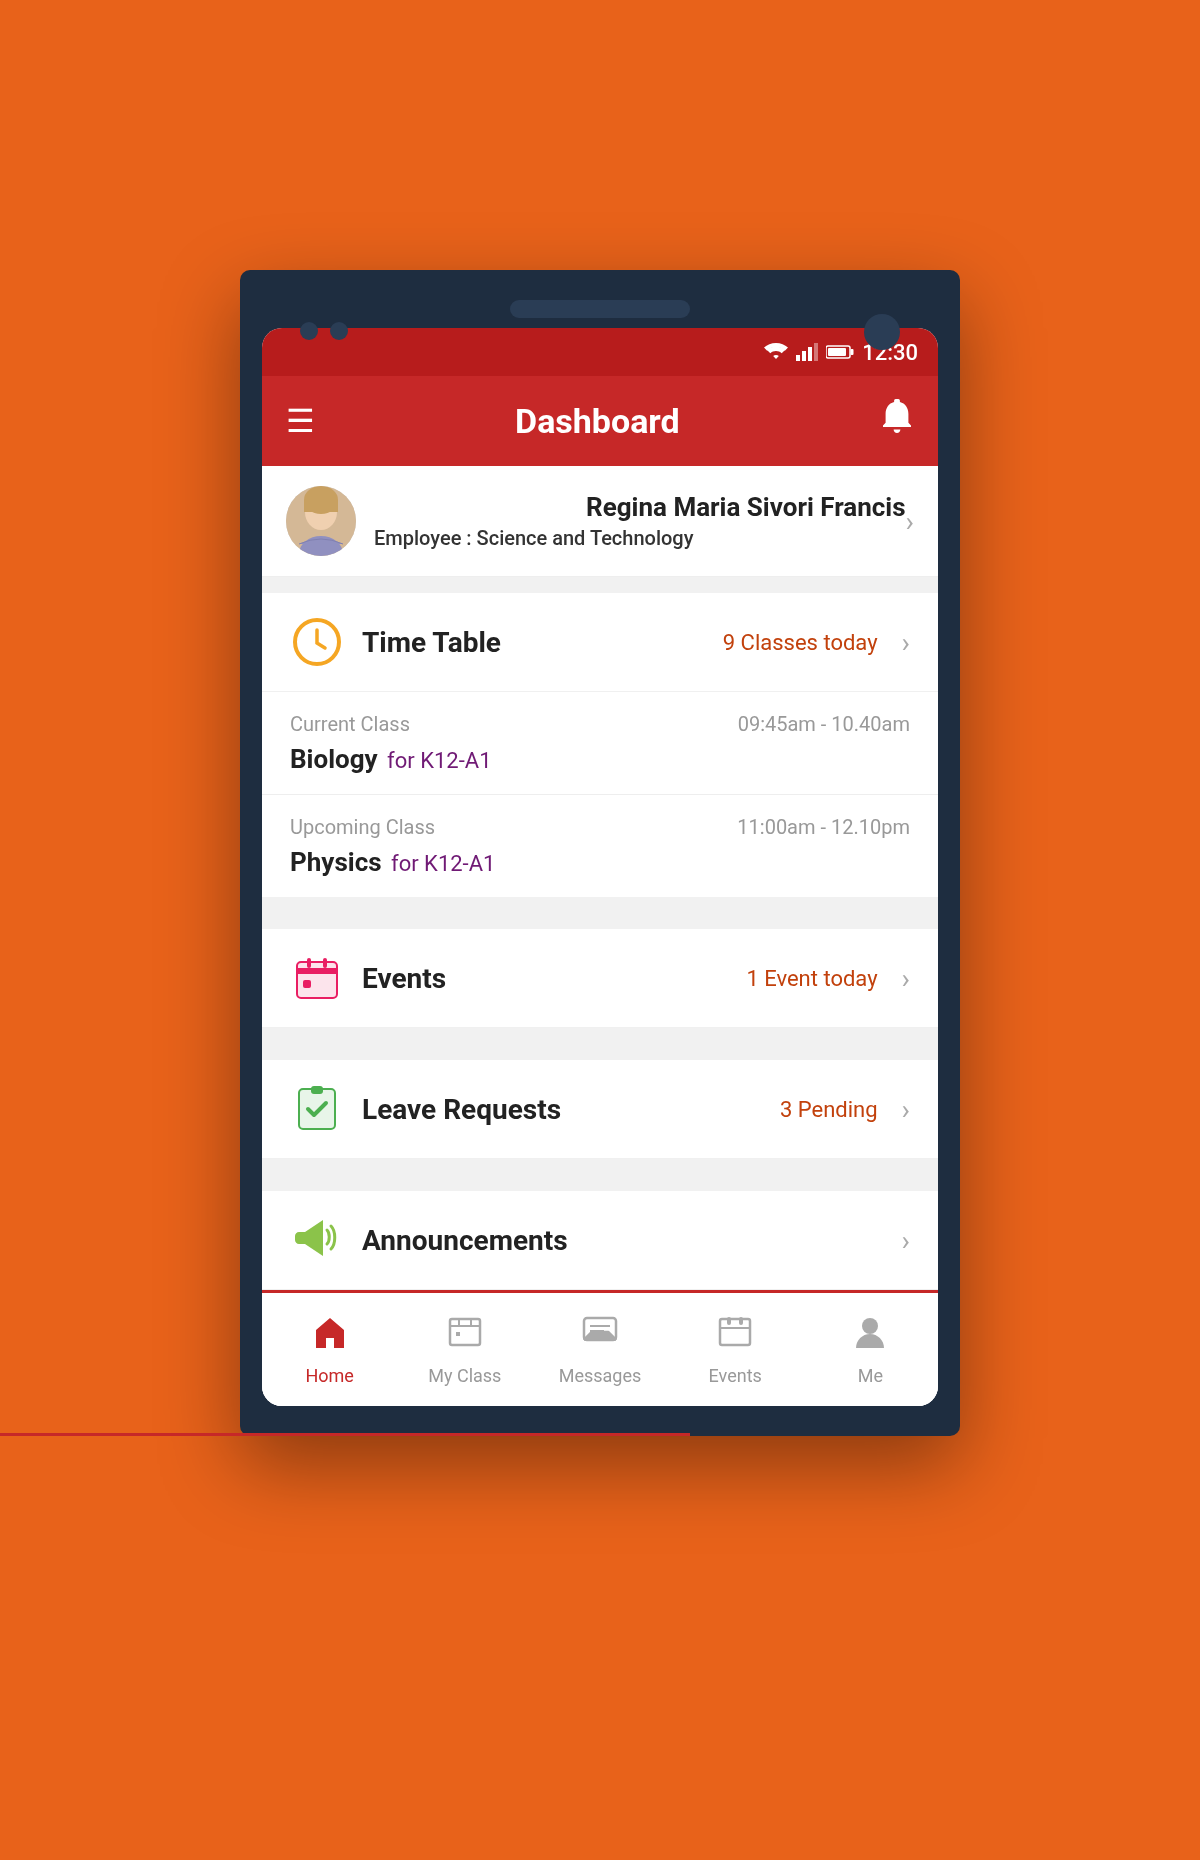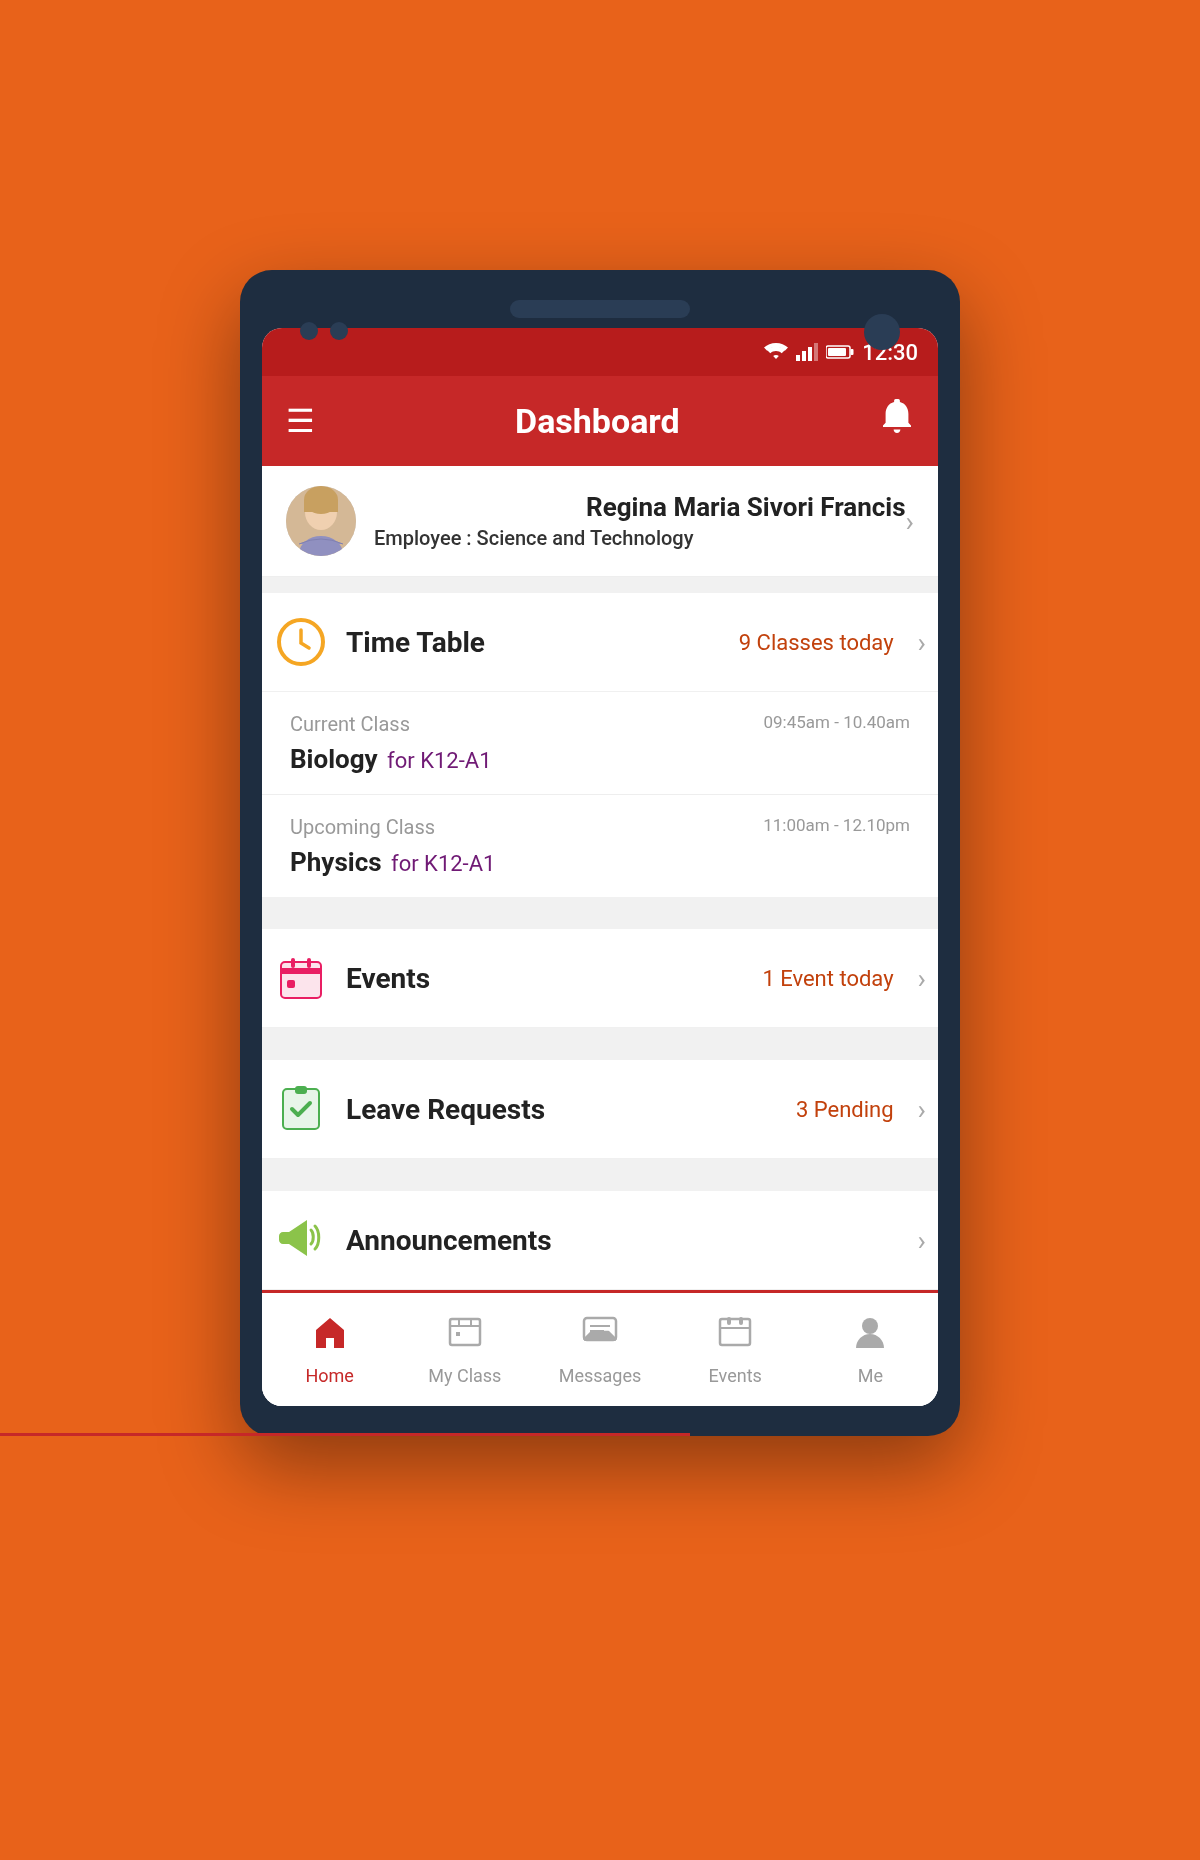--- a/index.html
+++ b/index.html
@@ -30,21 +30,21 @@
     }
 
     
     .phone-shell {
       position: absolute;
       top: 270px;
       left: 50%;
       transform: translateX(-50%);
       width: 720px;
       background: #1E2D40;
-      border-radius: 32px;
+      border-radius: 10px;
       padding: 30px 22px 30px;
       box-shadow: 0 30px 80px rgba(0,0,0,0.4);
     }
     .phone-speaker {
       width: 180px;
       height: 18px;
       background: #2a3d55;
       border-radius: 10px;
       margin: 0 auto 10px;
     }
@@ -182,21 +182,21 @@
     
     .card {
       background: white;
       margin: 0;
     }
 
     
     .card-header-row {
       display: flex;
       align-items: center;
-      padding: 22px 12px;
+      padding: 22px 28px;
       cursor: pointer;
       border-bottom: 1px solid #f0f0f0;
     }
     .card-icon {
       width: 54px;
       height: 54px;
       margin-right: 18px;
       flex-shrink: 0;
       display: flex;
       align-items: center;
@@ -223,21 +223,21 @@
     .class-row-top {
       display: flex;
       justify-content: space-between;
       margin-bottom: 8px;
     }
     .class-label {
       font-size: 20px;
       color: #999;
     }
     .class-time {
-      font-size: 17px;
+      font-size: 20px;
       color: #999;
     }
     .class-name {
       font-size: 26px;
       font-weight: 700;
       color: #222;
     }
     .class-for {
       font-size: 22px;
       color: #701a75;

